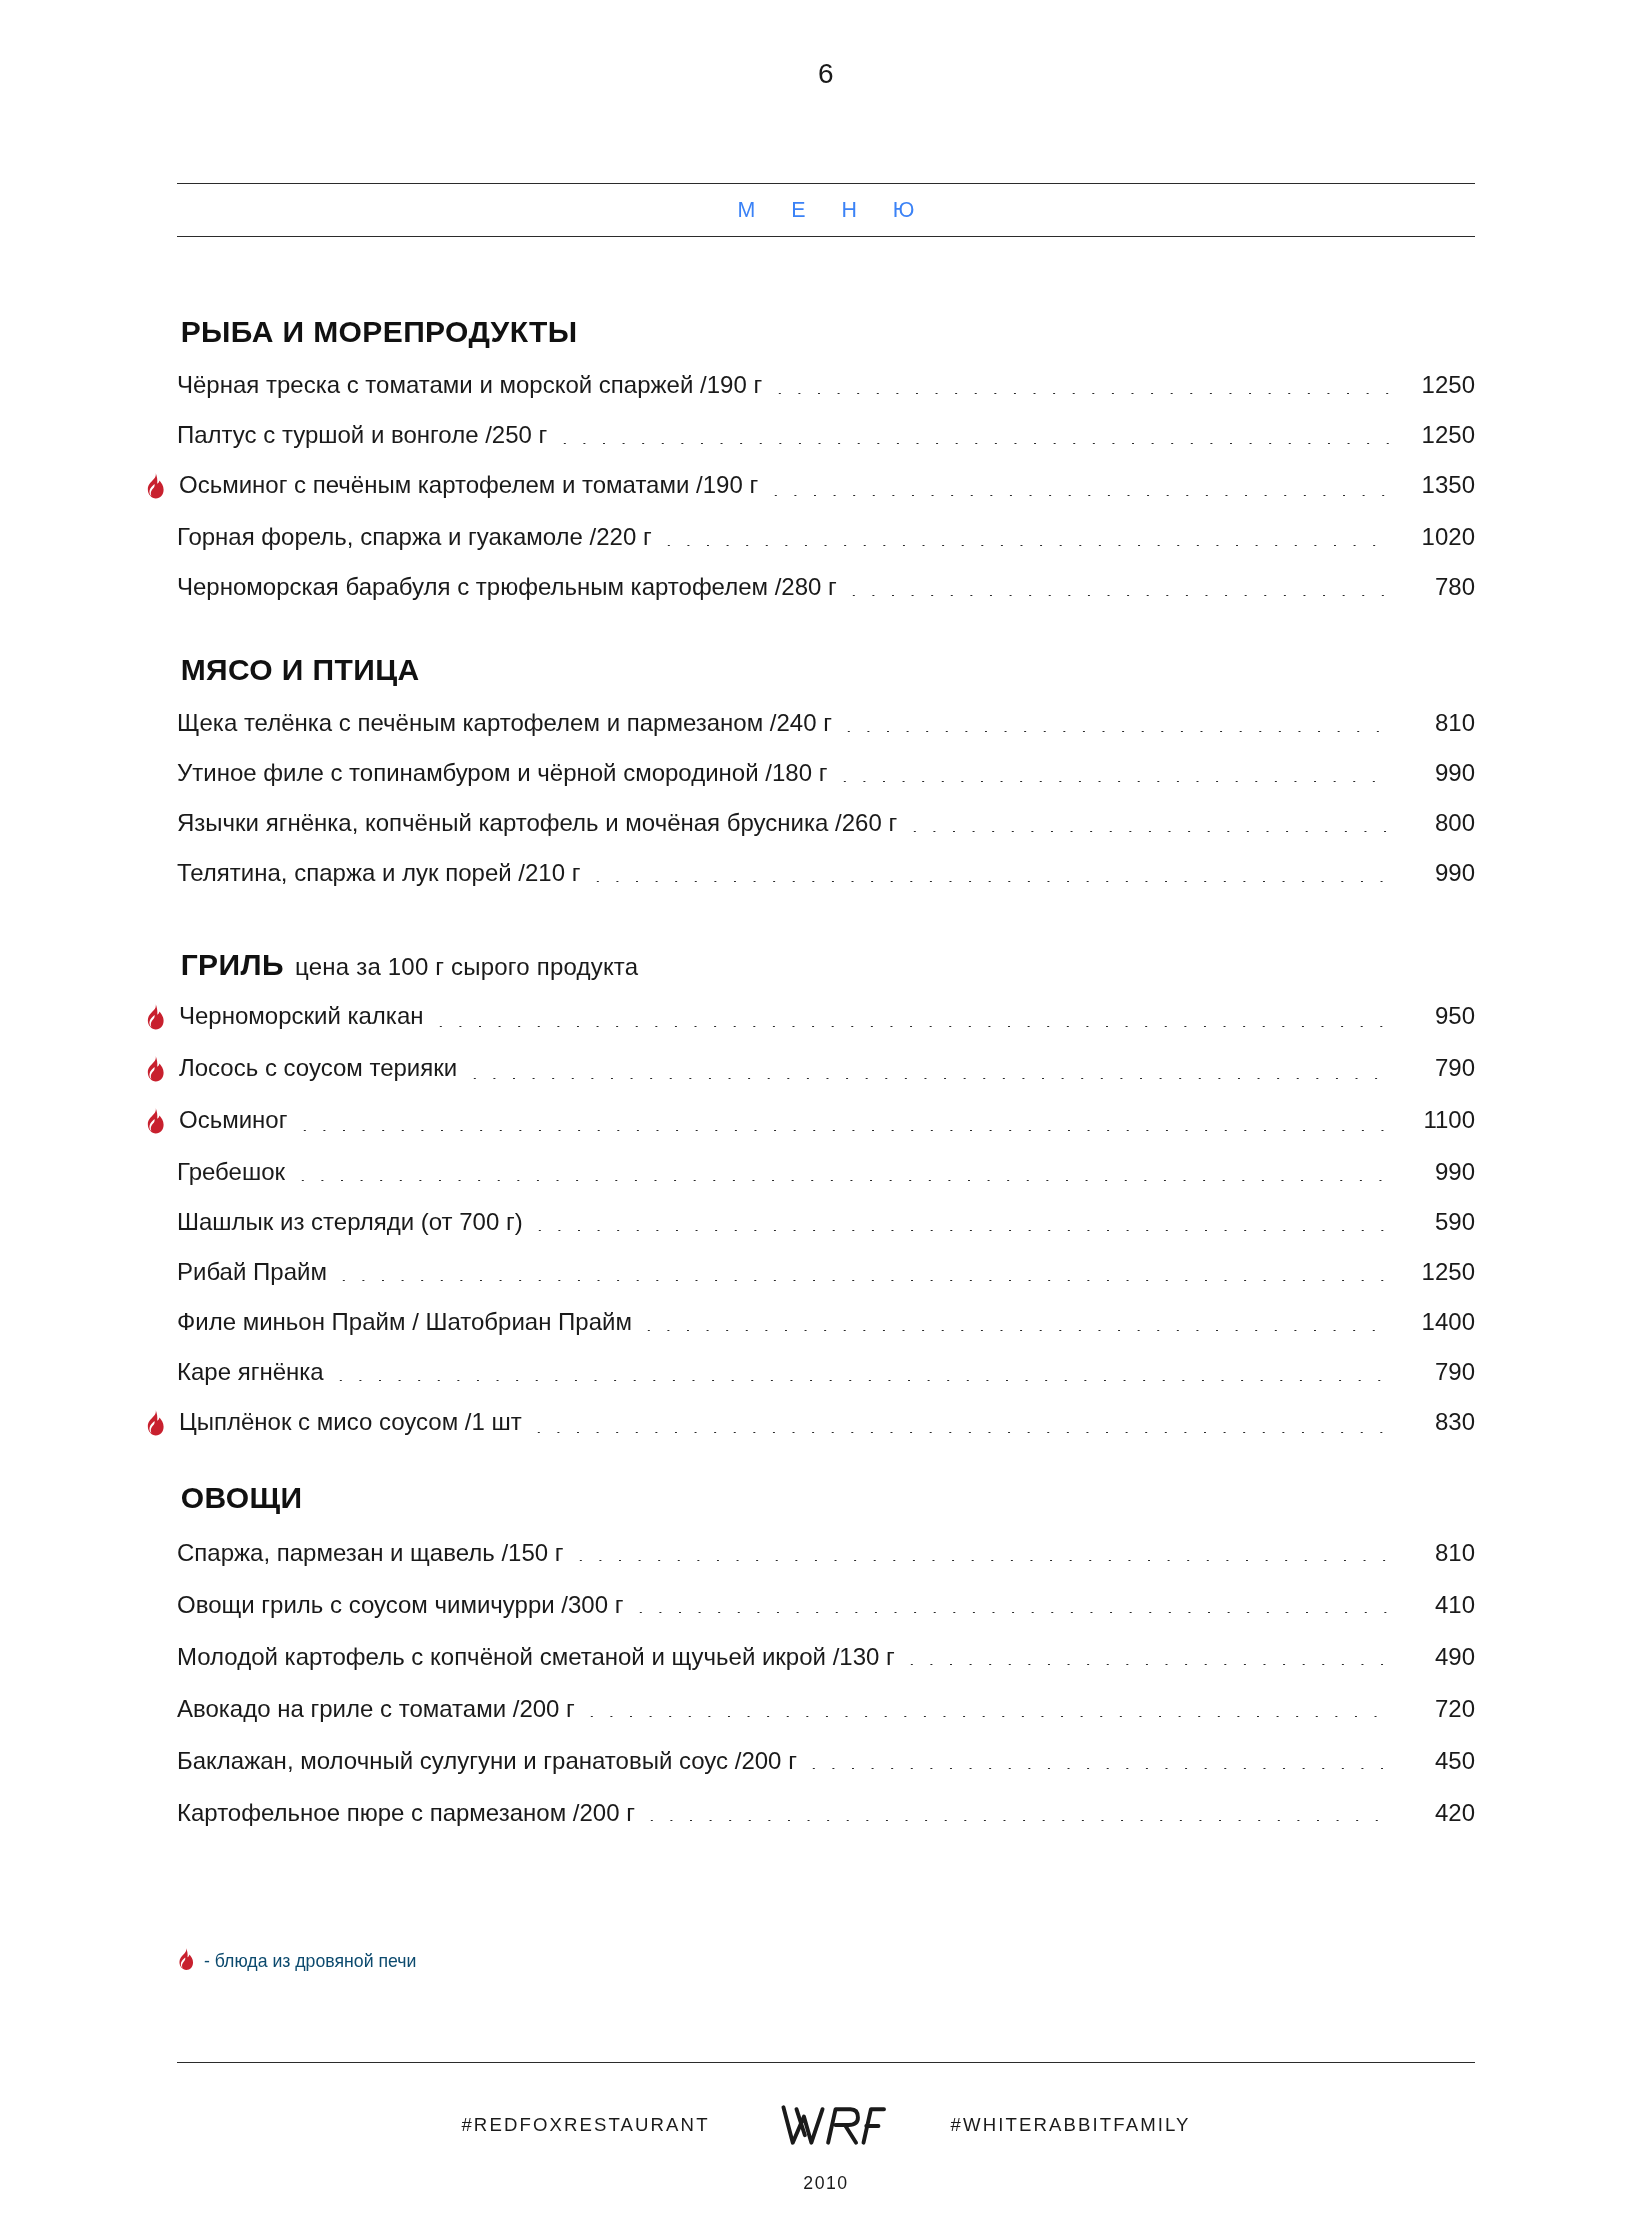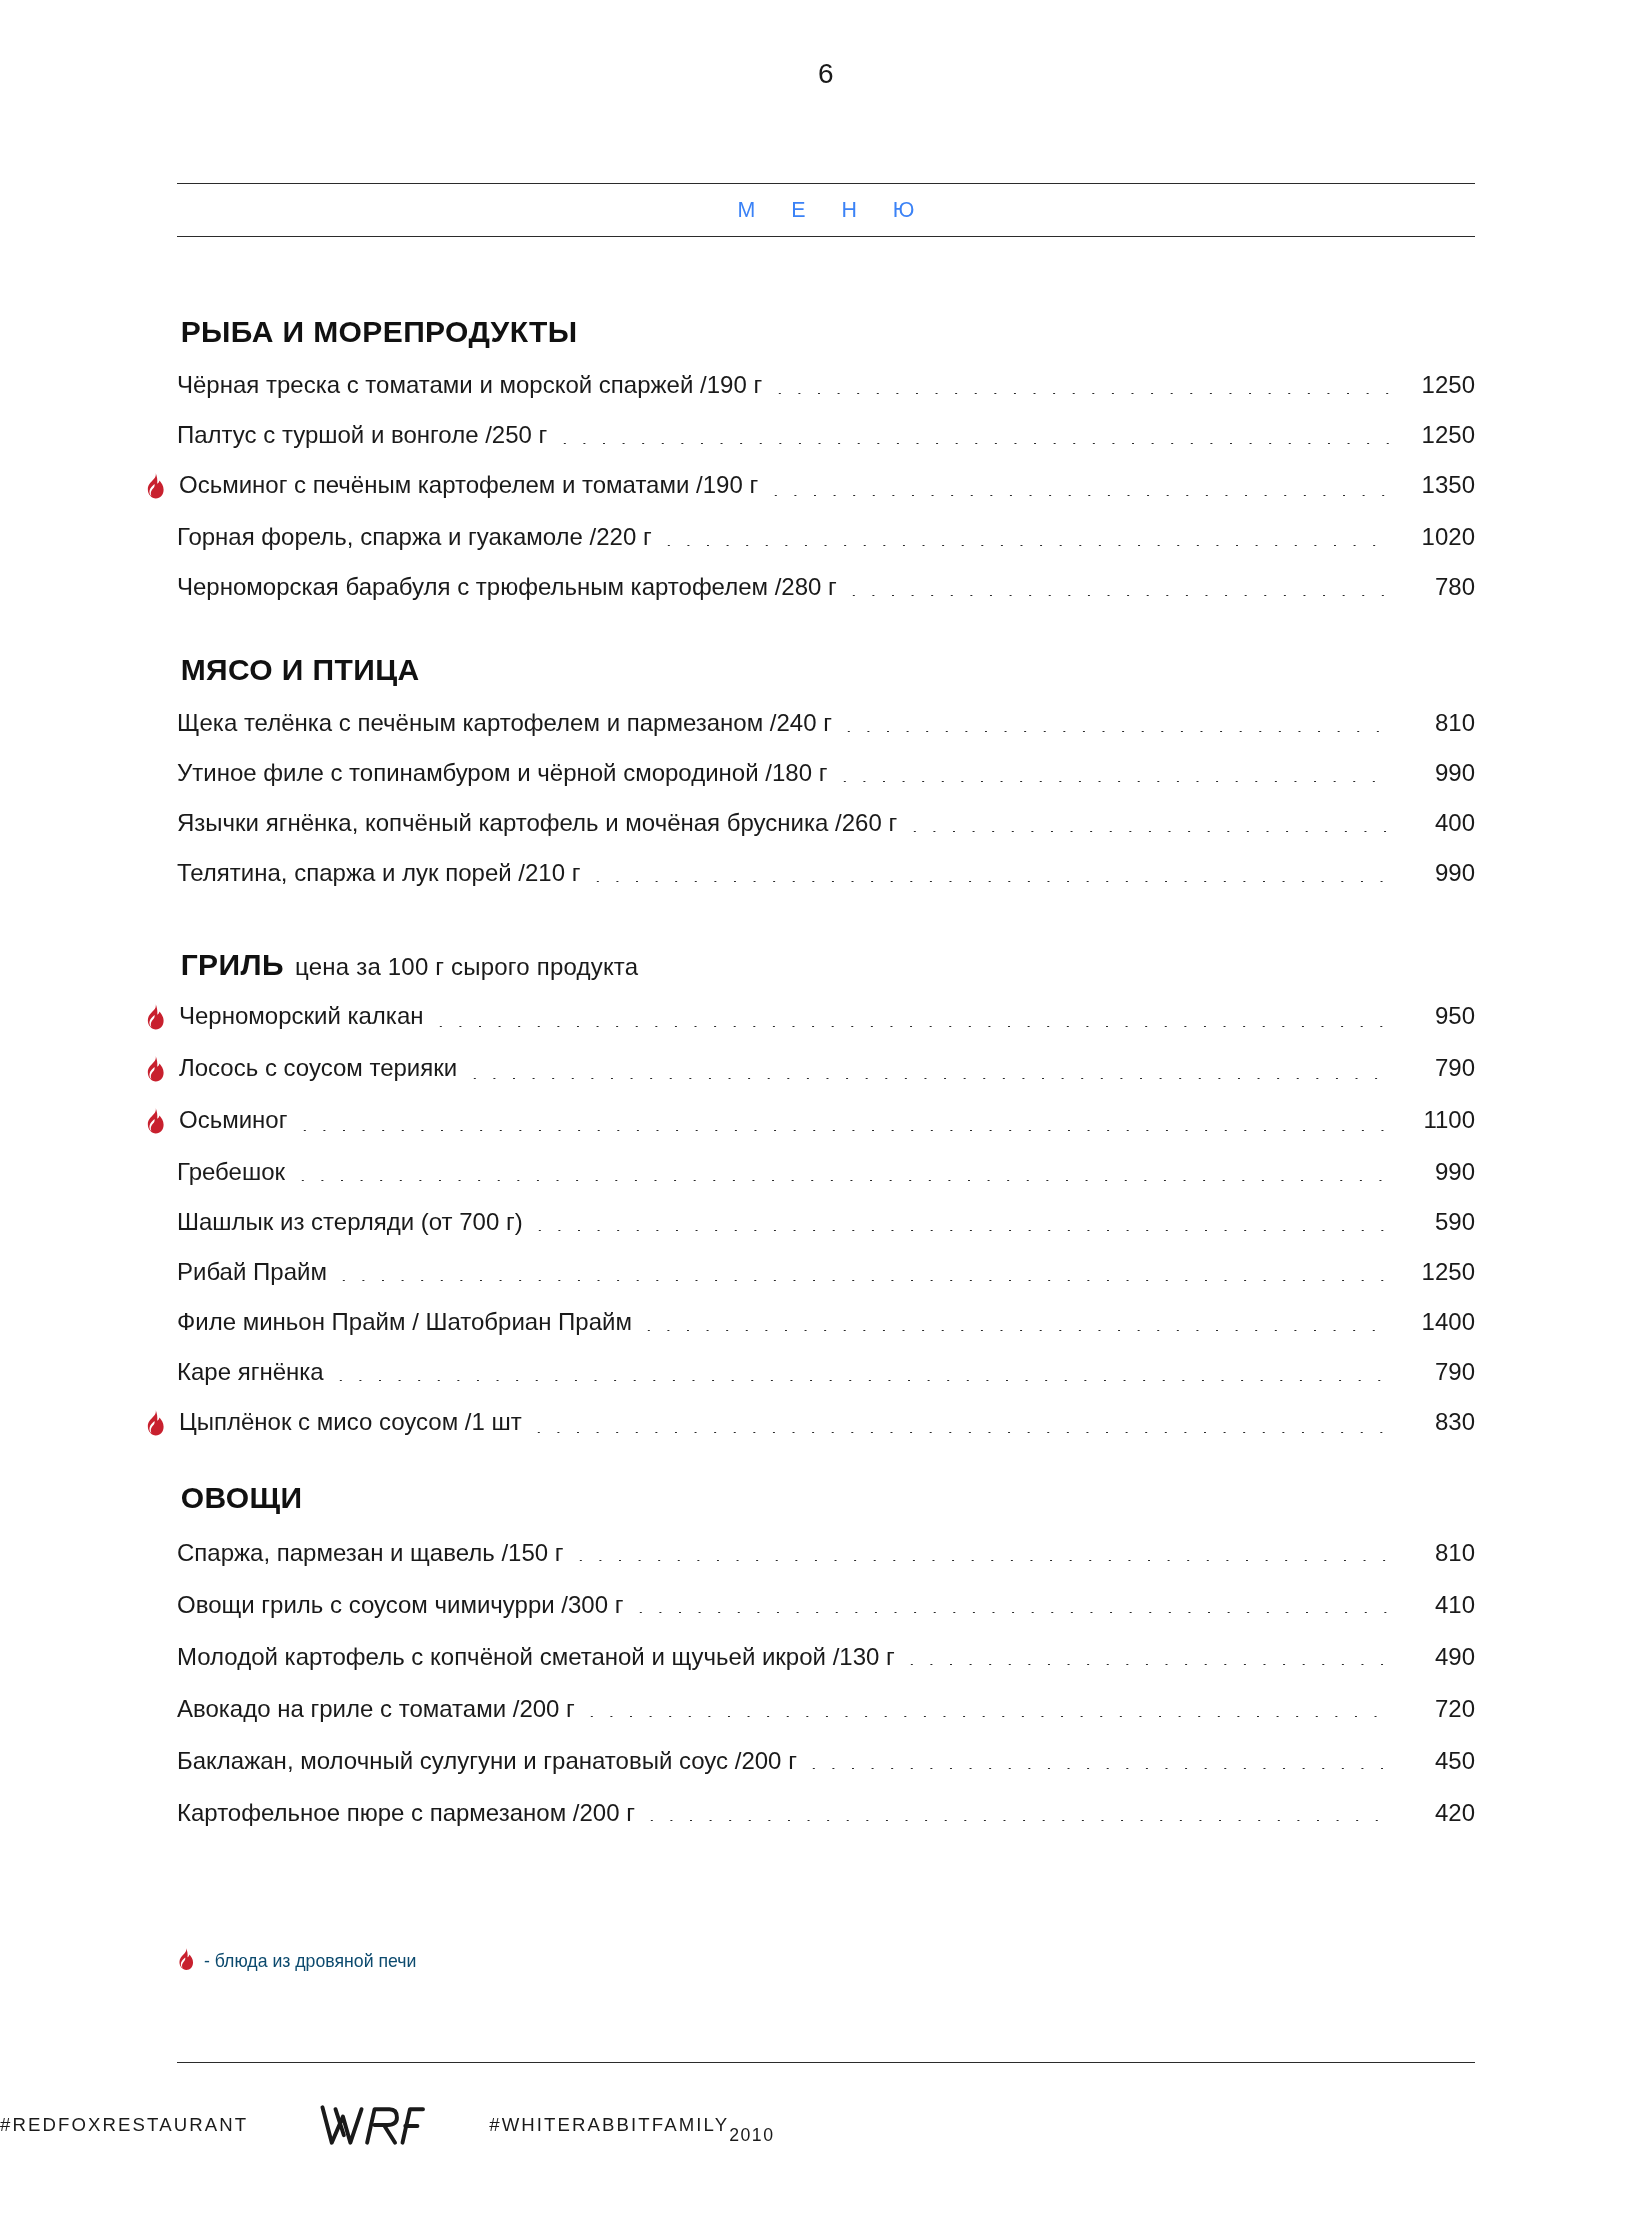--- a/index.html
+++ b/index.html
@@ -150,21 +150,21 @@
     left: 177px;
     right: 177px;
     top: 2062px;
     border-top: 1.9px solid #2b2b2b;
   }
   .footer {
     position: absolute;
     left: 0; right: 0;
     top: 2098px;
     display: flex;
-    flex-direction: row;
+    flex-direction: column;
     align-items: center;
   }
   .footer-row {
     display: flex;
     align-items: center;
     justify-content: center;
     gap: 60px;
   }
   .hashtag {
     font-size: 18.6px;
@@ -242,21 +242,21 @@
         <span class="item-price">810</span>
       </div>
       <div class="item">
         <span class="item-name">Утиное филе с топинамбуром и чёрной смородиной /180 г</span>
         <span class="leader"></span>
         <span class="item-price">990</span>
       </div>
       <div class="item">
         <span class="item-name">Язычки ягнёнка, копчёный картофель и мочёная брусника /260 г</span>
         <span class="leader"></span>
-        <span class="item-price">400</span>
+        <span class="item-price">800</span>
       </div>
       <div class="item">
         <span class="item-name">Телятина, спаржа и лук порей /210 г</span>
         <span class="leader"></span>
         <span class="item-price">990</span>
       </div>
     </div>
 
     <div class="section section--grill">
       <div class="section-head">

